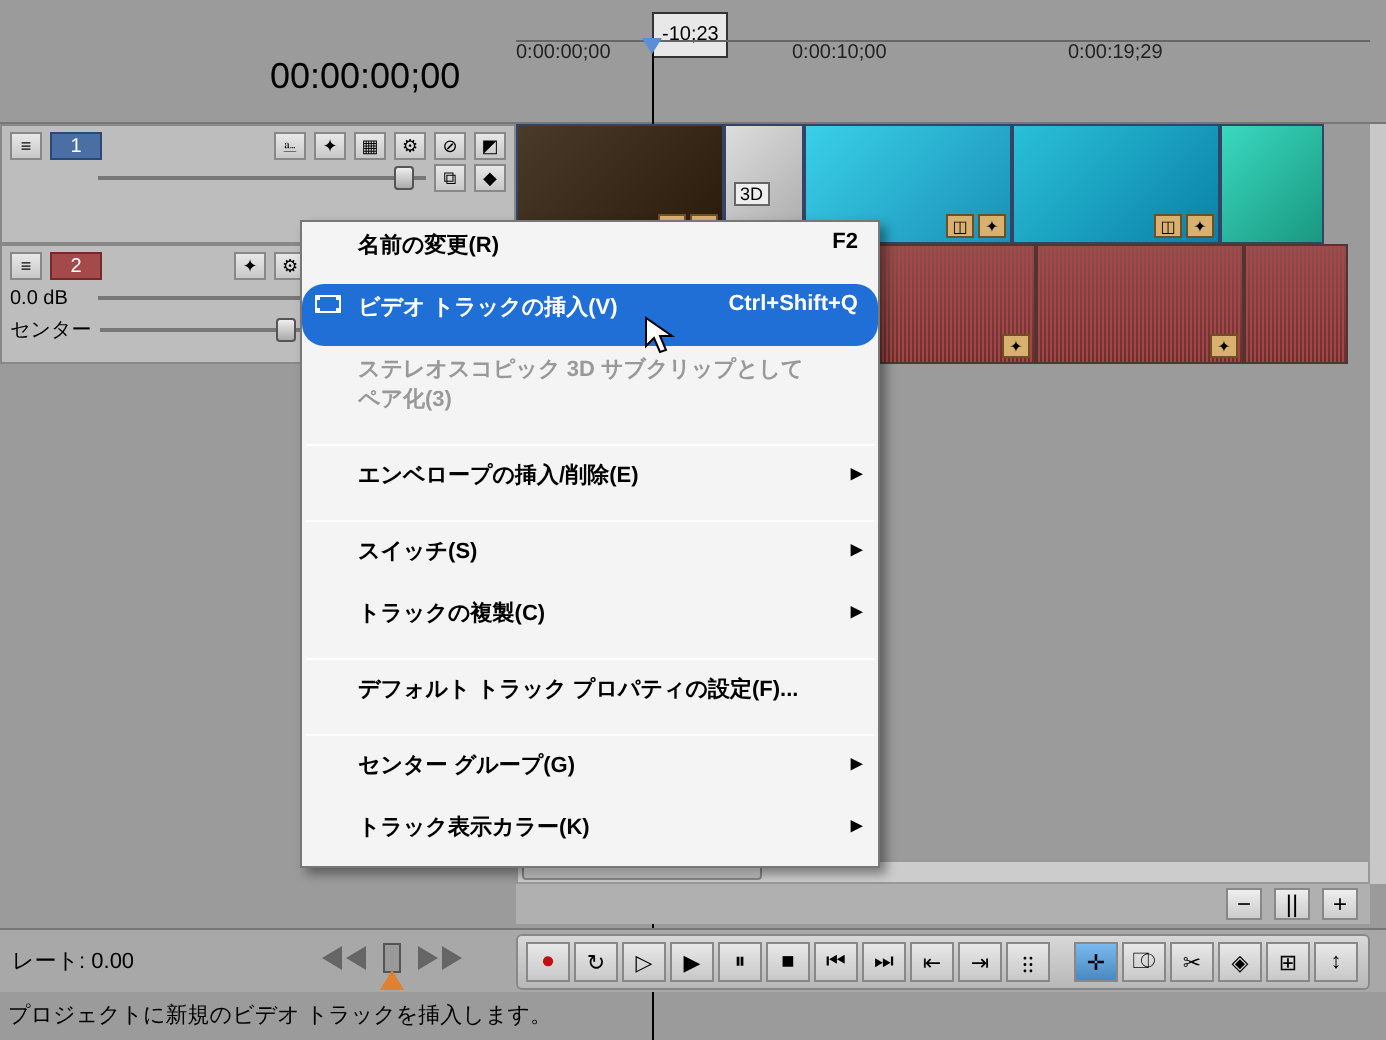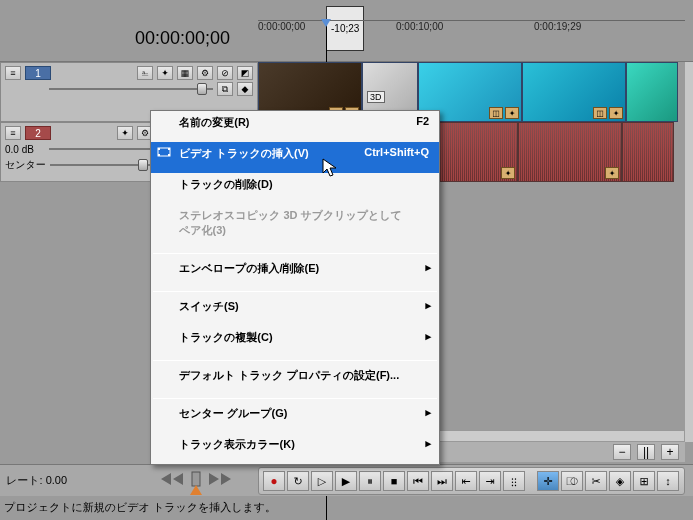--- a/index.html
+++ b/index.html
@@ -1,60 +1,60 @@
 <!DOCTYPE html>
 <html><head>
 <meta charset="utf-8">
 <style>
 * { margin: 0; padding: 0; box-sizing: border-box; font-family: "MS UI Gothic", "Meiryo", sans-serif; font-size: 11px; }
 body { background: #9b9b9b; width: 693px; height: 520px; overflow: hidden; position: relative; color: #000; }
 
 .top-area { position: absolute; top: 0; left: 0; right: 0; height: 62px; background: #9b9b9b; border-bottom: 1px solid #777; }
 .timecode { position: absolute; top: 28px; left: 135px; font-size: 18px; font-family: Arial; color: #000; }
 .marker-bar { position: absolute; top: 6px; left: 258px; right: 8px; height: 14px; }
-.marker { position: absolute; top: 0; left: 68px; background: #e8e8e8; border: 1px solid #333; padding: 16px 4px; font-size: 10px; }
+.marker { position: absolute; top: 0; left: 68px; background: #e8e8e8; border: 1px solid #333; padding: 5px 4px; font-size: 10px; }
 .ruler { position: absolute; top: 20px; left: 258px; right: 8px; height: 40px; border-top: 1px solid #666; }
 .ruler-tick { position: absolute; top: 0; font-size: 10px; color: #222; }
 .playhead { position: absolute; top: 0; left: 68px; width: 1px; height: 500px; background: #000; }
 .playhead::before { content:""; position:absolute; top:-2px; left:-5px; width:0; height:0; border-left:5px solid transparent; border-right:5px solid transparent; border-top:8px solid #5a8fd6; }
 
 .tracks { position: absolute; top: 62px; left: 0; width: 258px; }
 .track-header { height: 60px; background: #bdbdbd; border: 1px solid #888; display:flex; flex-direction:column; padding: 3px 4px; gap:2px; }
 .track-header.audio { background: #bdbdbd; }
 .track-row { display:flex; align-items:center; gap:4px; }
 .track-num { background: #4a6fa5; color:#fff; width:26px; height:14px; display:inline-flex; align-items:center; justify-content:center; border:1px solid #2a4a75; font-size:10px; }
 .track-num.audio { background: #a54a4a; border-color:#752a2a; }
 .track-btn { width:16px; height:14px; background:linear-gradient(#e8e8e8,#c8c8c8); border:1px solid #888; display:inline-flex; align-items:center; justify-content:center; font-size:9px; cursor:pointer; }
 .slider-track { flex:1; height:2px; background:#777; position:relative; }
 .slider-thumb { position:absolute; top:-5px; width:10px; height:12px; background:linear-gradient(#eee,#aaa); border:1px solid #555; border-radius:2px; }
 .label { font-size:10px; min-width:40px; }
 
 .clips { position: absolute; top: 62px; left: 258px; right: 8px; }
 .video-lane { height: 60px; display:flex; }
 .clip { border: 1px solid #334466; position:relative; overflow:hidden; }
 .clip.v1 { width: 104px; background: linear-gradient(135deg,#4a3a2a,#2a1a0a); }
-.clip.v2 { width: 56px; background: linear-gradient(135deg,#ddd,#aaa); }
+.clip.v2 { width: 40px; background: linear-gradient(135deg,#ddd,#aaa); }
 .clip.v2 .badge { position:absolute; top:28px; left:4px; background:#eee; border:1px solid #666; font-size:9px; padding:0 2px; }
 .clip.v3 { width: 104px; background: linear-gradient(135deg,#3ad0e8,#1a90b8); }
 .clip.v4 { width: 104px; background: linear-gradient(135deg,#2ac0d8,#0a80a8); }
 .clip.v5 { width: 52px; background: linear-gradient(135deg,#3ad8c0,#1a9880); }
 .clip-icons { position:absolute; bottom:2px; right:2px; display:flex; gap:2px; }
 .clip-icon { width:14px; height:12px; background:#d8b070; border:1px solid #705020; font-size:8px; display:flex; align-items:center; justify-content:center; }
 
 .audio-lane { height: 60px; display:flex; margin-top:0; }
 .aclip { border:1px solid #553333; background:#7a4040; position:relative; overflow:hidden; }
 .wave { position:absolute; inset:0; background:
   repeating-linear-gradient(90deg, rgba(170,70,70,.9) 0 1px, transparent 1px 2px),
   linear-gradient(#8a5050,#6a3030);
 }
 .aclip.a1 { width: 104px; } .aclip.a2 { width:52px; } .aclip.a3{width:104px;} .aclip.a4{width:104px;} .aclip.a5{width:52px;}
 
 .context-menu { position:absolute; top:110px; left:150px; width:290px; background:#f4f4f4; border:1px solid #777; box-shadow:3px 3px 5px rgba(0,0,0,.4); z-index:100; }
 .cm-item { padding:4px 26px 12px 28px; cursor:default; position:relative;font-weight:bold; }
-.cm-item.sel { background:#1f6fd6; color:#fff; }
+.cm-item.sel { background:#1f6fd6; color:#fff;border-radius:11px; }
 .cm-item.dis { color:#999; }
 .cm-sep { height:1px; background:#c8c8c8; margin:3px 2px; border-bottom:1px solid #fff; }
 .cm-shortcut { position:absolute; right:10px; }
 .cm-arrow { position:absolute; right:8px; }
 .cm-icon { position:absolute; left:6px; top:3px; width:14px; height:14px; }
 
 .cursor { position:absolute; top:158px; left:322px; z-index:200; pointer-events:none; }
 
 .zoom-bar { position:absolute; top:442px; left:258px; right:8px; height:20px; background:#b0b0b0; display:flex; align-items:center; gap:6px; padding:0 6px; }
 .zoom-btn { width:18px; height:16px; background:linear-gradient(#eee,#ccc); border:1px solid #888; display:flex; align-items:center; justify-content:center; cursor:pointer; font-size:12px; }
@@ -201,21 +201,20 @@
       <svg width="14" height="14" viewBox="0 0 14 14">
           <rect x="1" y="3" width="12" height="8" fill="none" stroke="#fff" stroke-width="1"></rect>
           <rect x="1" y="3" width="2" height="2" fill="#fff"></rect>
           <rect x="1" y="9" width="2" height="2" fill="#fff"></rect>
           <rect x="11" y="3" width="2" height="2" fill="#fff"></rect>
           <rect x="11" y="9" width="2" height="2" fill="#fff"></rect>
         </svg>
     </span>
     <span>ビデオ トラックの挿入(V)</span><span class="cm-shortcut">Ctrl+Shift+Q</span>
   </div>
-  <div class="cm-item">トラックの削除(D)</div>
   <div class="cm-item dis">ステレオスコピック 3D サブクリップとしてペア化(3)</div>
   <div class="cm-sep"></div>
   <div class="cm-item"><span>エンベロープの挿入/削除(E)</span><span class="cm-arrow">▸</span></div>
   <div class="cm-sep"></div>
   <div class="cm-item"><span>スイッチ(S)</span><span class="cm-arrow">▸</span></div>
   <div class="cm-item"><span>トラックの複製(C)</span><span class="cm-arrow">▸</span></div>
   <div class="cm-sep"></div>
   <div class="cm-item">デフォルト トラック プロパティの設定(F)...</div>
   <div class="cm-sep"></div>
   <div class="cm-item"><span>センター グループ(G)</span><span class="cm-arrow">▸</span></div>

